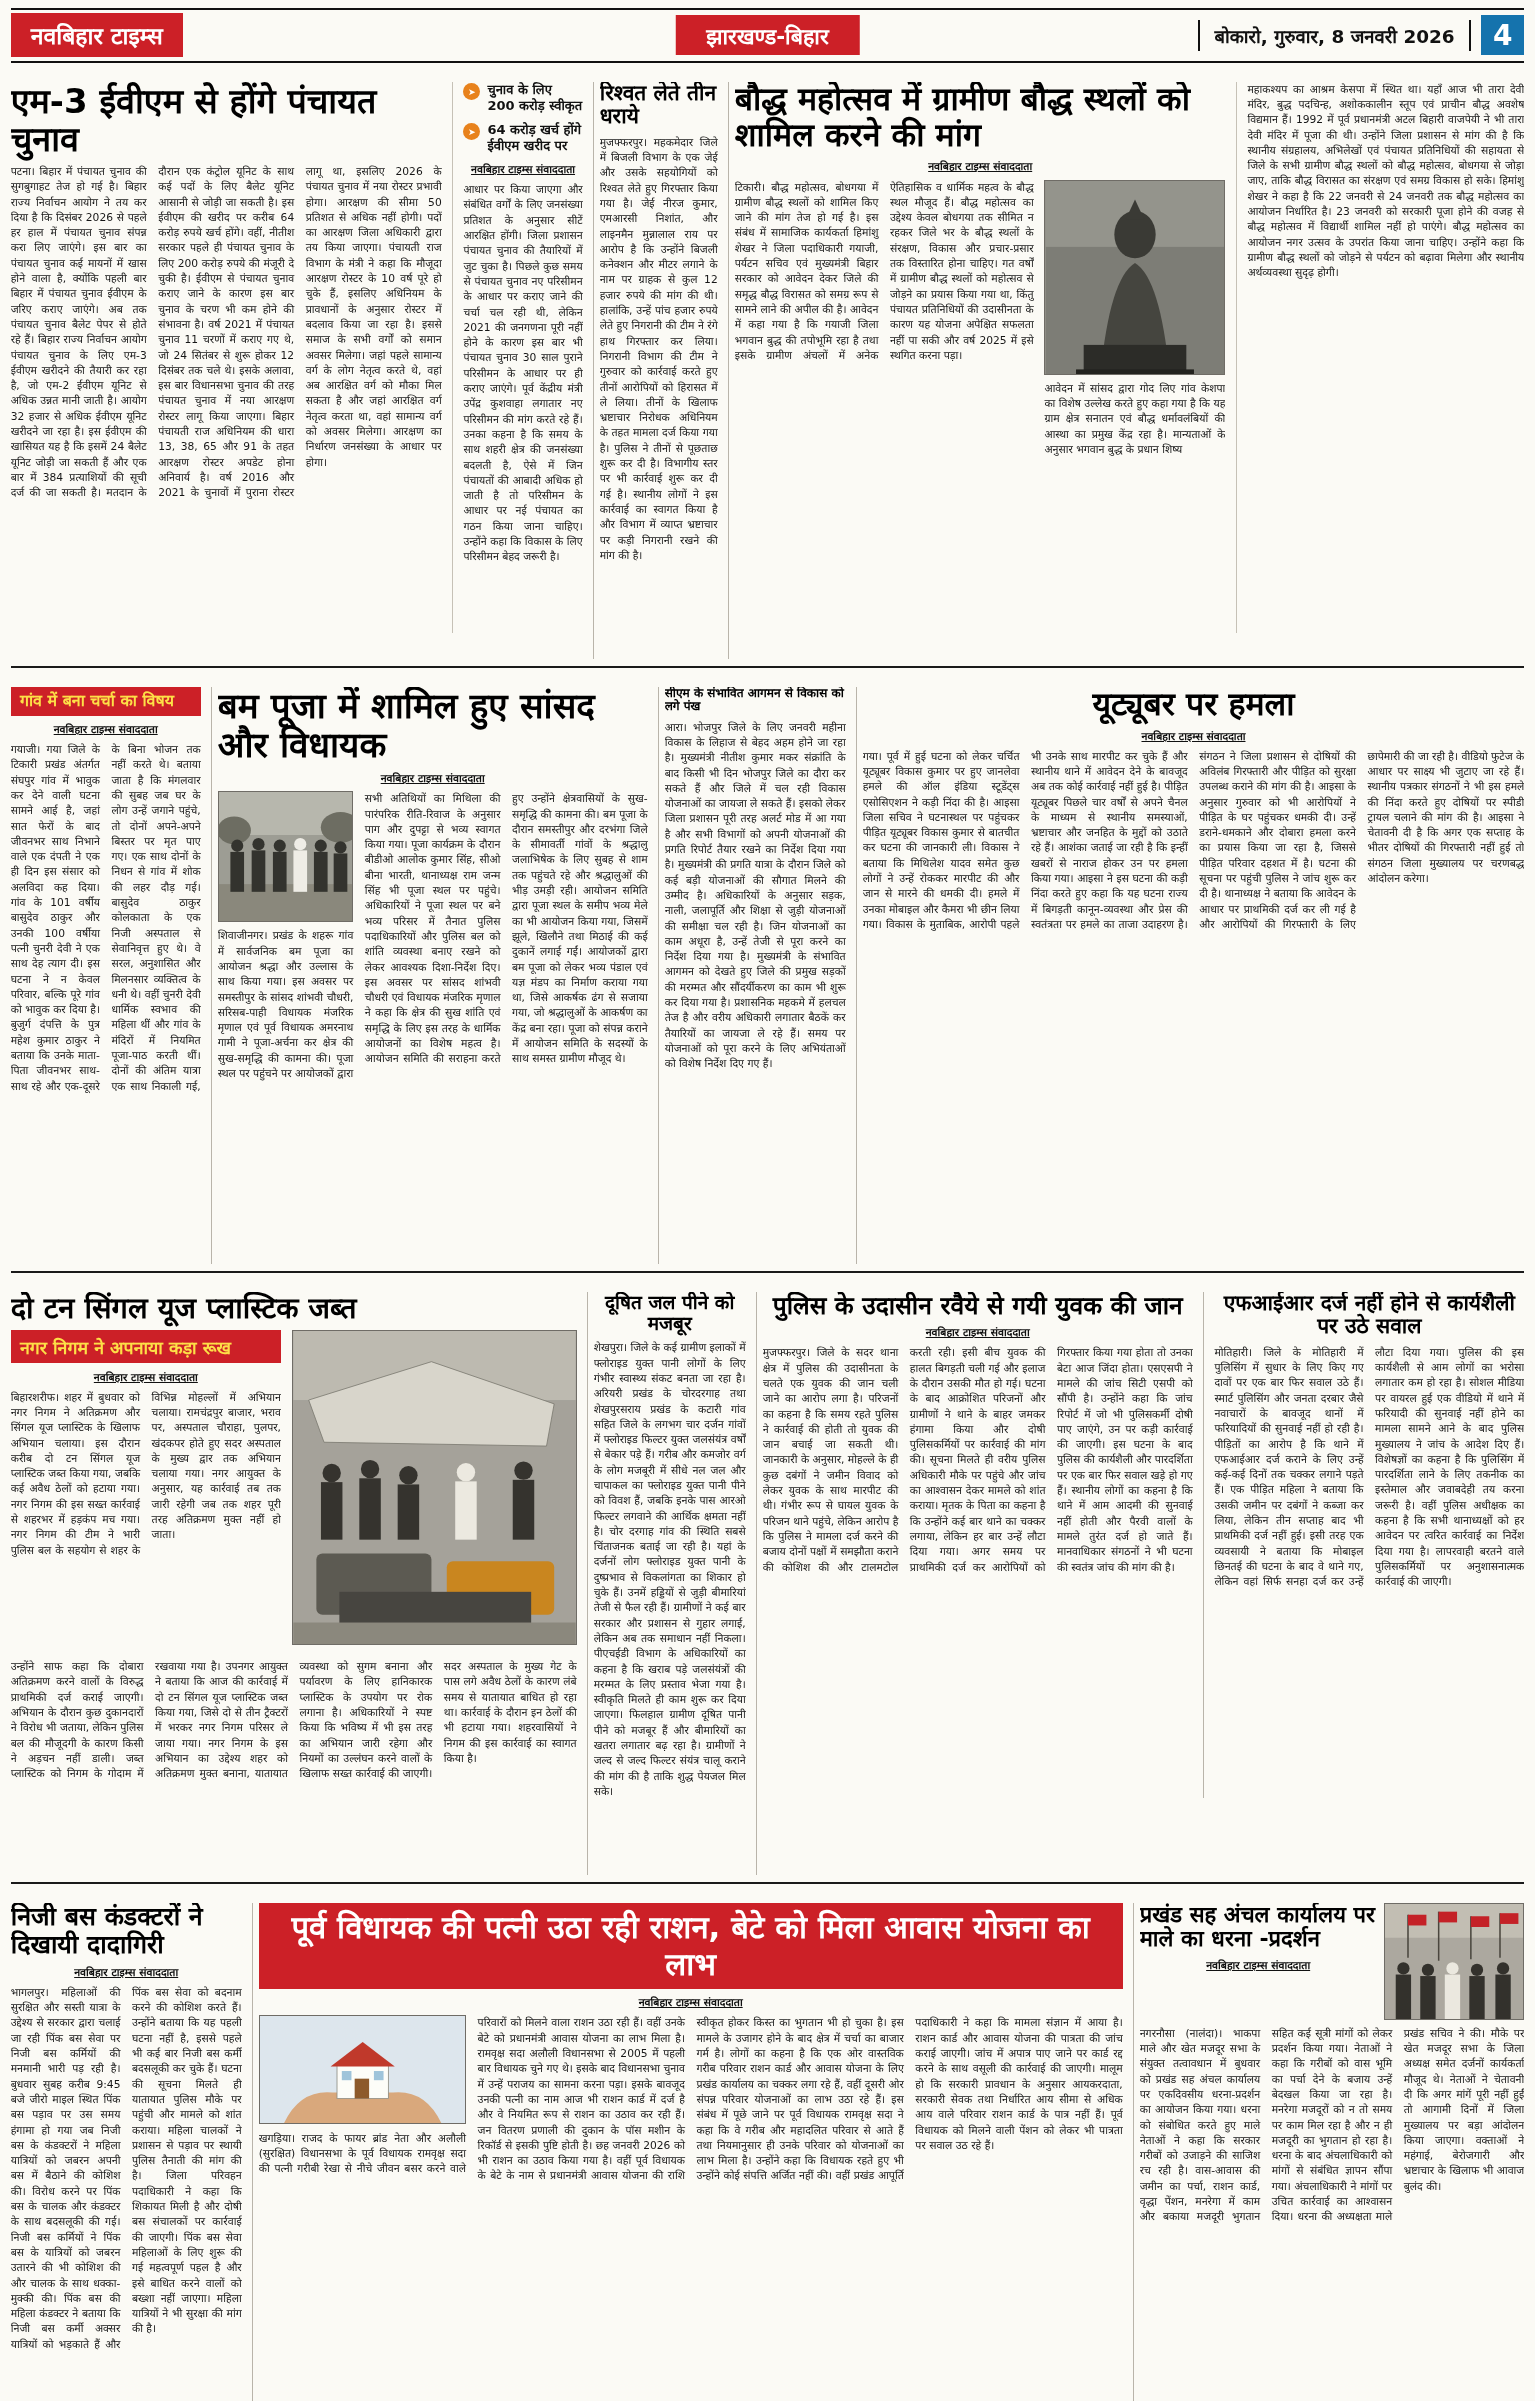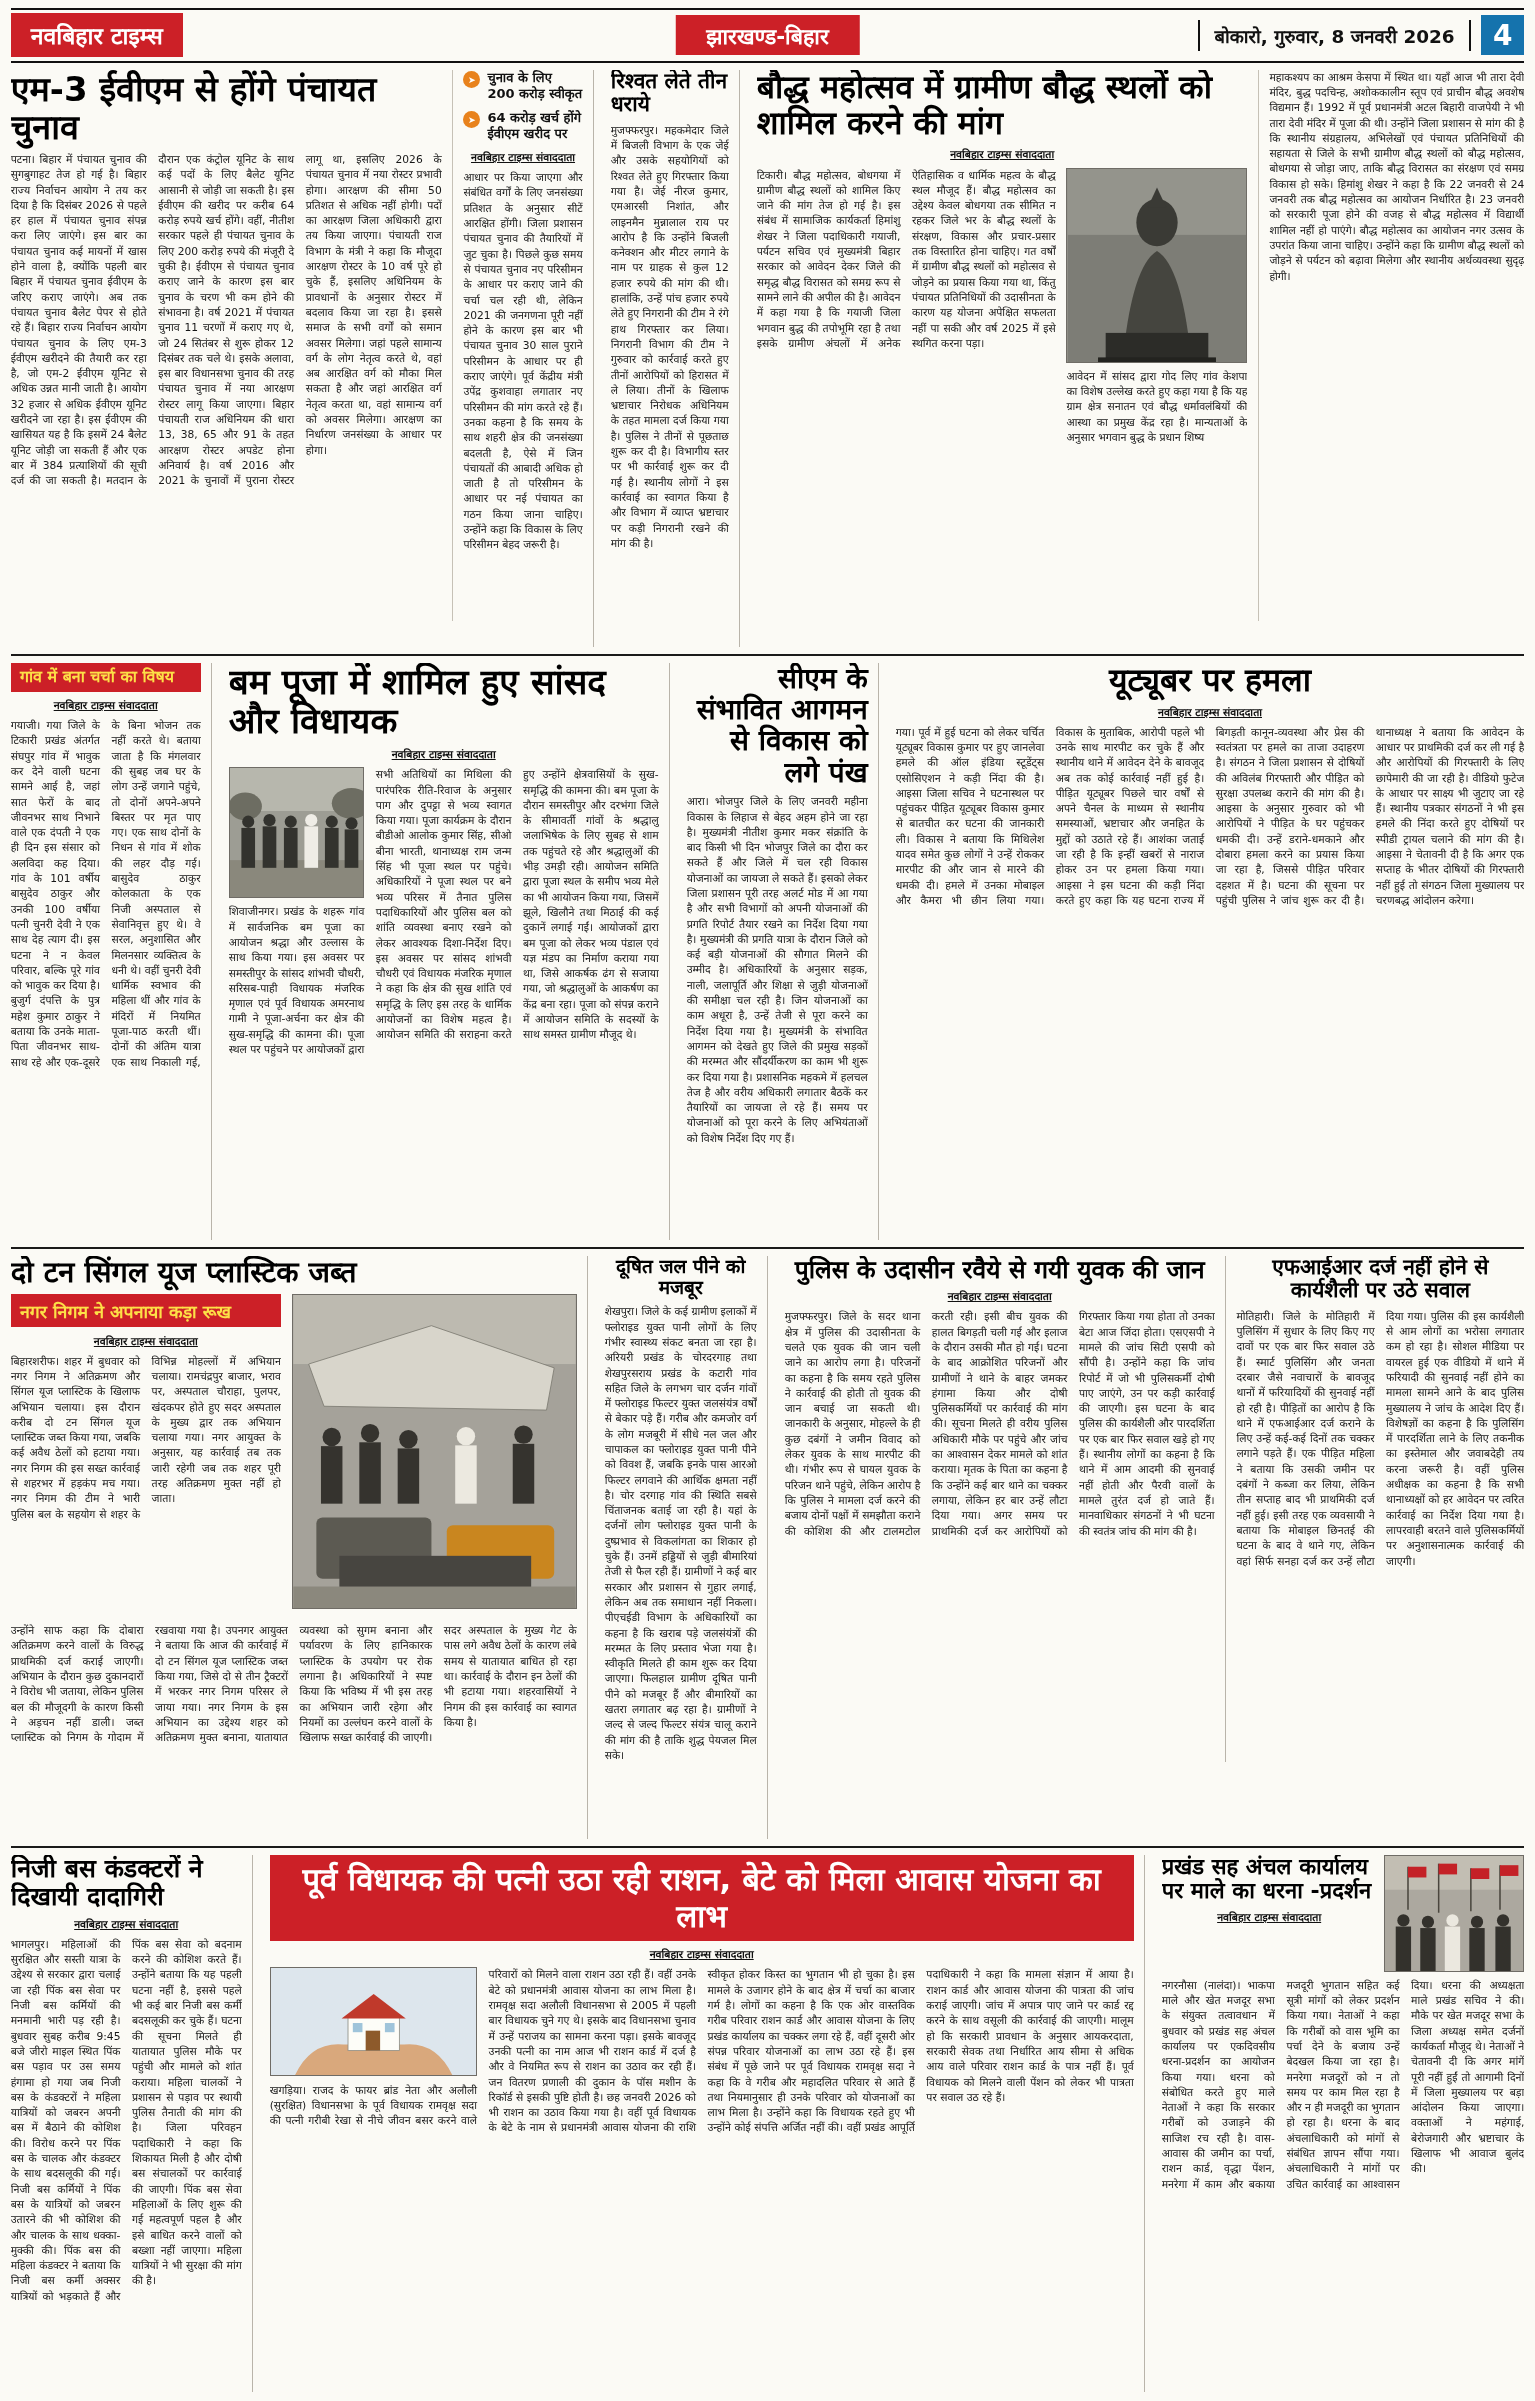--- a/index.html
+++ b/index.html
@@ -10,21 +10,21 @@
   .pg-header{height:51px;display:flex;align-items:center;position:relative;
              border-top:2.3px solid #111;border-bottom:2.3px solid #111;flex:0 0 auto;}
   .redbox{background:#cc2027;color:#fff;font-weight:800;}
   .mast{font-size:23px;padding:6.1px 20px;}
   .edition{position:absolute;left:50%;transform:translateX(-50%);font-size:21.5px;padding:5.4px 31px;}
   .datewrap{margin-left:auto;display:flex;align-items:center;gap:10.7px;}
   .dateline{font-size:18.4px;font-weight:700;border-left:2.3px solid #111;border-right:2.3px solid #111;padding:3.1px 14px;}
   .pagenum{background:#1573ad;color:#fff;font-size:28px;font-weight:800;width:43px;height:40px;
            display:flex;align-items:center;justify-content:center;}
   
-  .row{display:flex;gap:17px;border-bottom:2.3px solid #1a1a1a;padding:7px 0;flex:0 0 auto;overflow:hidden;}
+  .row{display:flex;gap:6px;border-bottom:2.3px solid #1a1a1a;padding:7px 0;flex:0 0 auto;overflow:hidden;margin-top:12px;}
   .row:last-of-type{border-bottom:none;}
   .art{overflow:hidden;box-sizing:border-box;border-right:0.8px solid #b9b4aa;padding-right:10px;}
   .row .art:last-child{border-right:none;padding-right:0;flex:1;}
   .h{font-weight:800;color:#000;line-height:1.12;margin:0 0 6.1px;}
   .byline{font-size:10.7px;font-weight:700;text-align:center;text-decoration:underline;margin:1.5px 0 6.1px;}
   .body{font-size:10.7px;line-height:1.43;text-align:justify;overflow:hidden;color:#161616;}
   .c2{column-count:2;column-gap:11.5px;}
   .c3{column-count:3;column-gap:11.5px;}
   .c4{column-count:4;column-gap:11.5px;}
   .photo{border:0.8px solid #6f6c66;background:#a9a69e;break-inside:avoid;margin-bottom:6.1px;overflow:hidden;}
@@ -156,21 +156,21 @@
             </g>
             <circle cx="107" cy="68" r="8" fill="#efede6"></circle>
               <rect x="98" y="76" width="18" height="54" fill="#efede6"></rect>
           </svg>
         </div>
         <div>शिवाजीनगर। प्रखंड के शहरू गांव में सार्वजनिक बम पूजा का आयोजन श्रद्धा और उल्लास के साथ किया गया। इस अवसर पर समस्तीपुर के सांसद शांभवी चौधरी, सरिसब-पाही विधायक मंजरिक मृणाल एवं पूर्व विधायक अमरनाथ गामी ने पूजा-अर्चना कर क्षेत्र की सुख-समृद्धि की कामना की। पूजा स्थल पर पहुंचने पर आयोजकों द्वारा सभी अतिथियों का मिथिला की पारंपरिक रीति-रिवाज के अनुसार पाग और दुपट्टा से भव्य स्वागत किया गया। पूजा कार्यक्रम के दौरान बीडीओ आलोक कुमार सिंह, सीओ बीना भारती, थानाध्यक्ष राम जन्म सिंह भी पूजा स्थल पर पहुंचे। अधिकारियों ने पूजा स्थल पर बने भव्य परिसर में तैनात पुलिस पदाधिकारियों और पुलिस बल को शांति व्यवस्था बनाए रखने को लेकर आवश्यक दिशा-निर्देश दिए। इस अवसर पर सांसद शांभवी चौधरी एवं विधायक मंजरिक मृणाल ने कहा कि क्षेत्र की सुख शांति एवं समृद्धि के लिए इस तरह के धार्मिक आयोजनों का विशेष महत्व है। आयोजन समिति की सराहना करते हुए उन्होंने क्षेत्रवासियों के सुख-समृद्धि की कामना की। बम पूजा के दौरान समस्तीपुर और दरभंगा जिले के सीमावर्ती गांवों के श्रद्धालु जलाभिषेक के लिए सुबह से शाम तक पहुंचते रहे और श्रद्धालुओं की भीड़ उमड़ी रही। आयोजन समिति द्वारा पूजा स्थल के समीप भव्य मेले का भी आयोजन किया गया, जिसमें झूले, खिलौने तथा मिठाई की कई दुकानें लगाई गईं। आयोजकों द्वारा बम पूजा को लेकर भव्य पंडाल एवं यज्ञ मंडप का निर्माण कराया गया था, जिसे आकर्षक ढंग से सजाया गया, जो श्रद्धालुओं के आकर्षण का केंद्र बना रहा। पूजा को संपन्न कराने में आयोजन समिति के सदस्यों के साथ समस्त ग्रामीण मौजूद थे।</div>
       </div>
     </article>
 
     <article class="art" style="width:192px;flex:0 0 auto">
-      <h2 class="h" style="font-size:28px;text-align:right">सीएम के संभावित आगमन से विकास को लगे पंख</h2>
+      <h2 class="h" style="font-size:12px;text-align:left">सीएम के संभावित आगमन से विकास को लगे पंख</h2>
       <div class="body" style="height:476px">आरा। भोजपुर जिले के लिए जनवरी महीना विकास के लिहाज से बेहद अहम होने जा रहा है। मुख्यमंत्री नीतीश कुमार मकर संक्रांति के बाद किसी भी दिन भोजपुर जिले का दौरा कर सकते हैं और जिले में चल रही विकास योजनाओं का जायजा ले सकते हैं। इसको लेकर जिला प्रशासन पूरी तरह अलर्ट मोड में आ गया है और सभी विभागों को अपनी योजनाओं की प्रगति रिपोर्ट तैयार रखने का निर्देश दिया गया है। मुख्यमंत्री की प्रगति यात्रा के दौरान जिले को कई बड़ी योजनाओं की सौगात मिलने की उम्मीद है। अधिकारियों के अनुसार सड़क, नाली, जलापूर्ति और शिक्षा से जुड़ी योजनाओं की समीक्षा चल रही है। जिन योजनाओं का काम अधूरा है, उन्हें तेजी से पूरा करने का निर्देश दिया गया है। मुख्यमंत्री के संभावित आगमन को देखते हुए जिले की प्रमुख सड़कों की मरम्मत और सौंदर्यीकरण का काम भी शुरू कर दिया गया है। प्रशासनिक महकमे में हलचल तेज है और वरीय अधिकारी लगातार बैठकें कर तैयारियों का जायजा ले रहे हैं। समय पर योजनाओं को पूरा करने के लिए अभियंताओं को विशेष निर्देश दिए गए हैं।</div>
     </article>
 
     <article class="art">
       <h1 class="h" style="font-size:32px;text-align:center">यूट्यूबर पर हमला</h1>
       <div class="byline">नवबिहार टाइम्स संवाददाता</div>
       <div class="body c4" style="height:482px">गया। पूर्व में हुई घटना को लेकर चर्चित यूट्यूबर विकास कुमार पर हुए जानलेवा हमले की ऑल इंडिया स्टूडेंट्स एसोसिएशन ने कड़ी निंदा की है। आइसा जिला सचिव ने घटनास्थल पर पहुंचकर पीड़ित यूट्यूबर विकास कुमार से बातचीत कर घटना की जानकारी ली। विकास ने बताया कि मिथिलेश यादव समेत कुछ लोगों ने उन्हें रोककर मारपीट की और जान से मारने की धमकी दी। हमले में उनका मोबाइल और कैमरा भी छीन लिया गया। विकास के मुताबिक, आरोपी पहले भी उनके साथ मारपीट कर चुके हैं और स्थानीय थाने में आवेदन देने के बावजूद अब तक कोई कार्रवाई नहीं हुई है। पीड़ित यूट्यूबर पिछले चार वर्षों से अपने चैनल के माध्यम से स्थानीय समस्याओं, भ्रष्टाचार और जनहित के मुद्दों को उठाते रहे हैं। आशंका जताई जा रही है कि इन्हीं खबरों से नाराज होकर उन पर हमला किया गया। आइसा ने इस घटना की कड़ी निंदा करते हुए कहा कि यह घटना राज्य में बिगड़ती कानून-व्यवस्था और प्रेस की स्वतंत्रता पर हमले का ताजा उदाहरण है। संगठन ने जिला प्रशासन से दोषियों की अविलंब गिरफ्तारी और पीड़ित को सुरक्षा उपलब्ध कराने की मांग की है। आइसा के अनुसार गुरुवार को भी आरोपियों ने पीड़ित के घर पहुंचकर धमकी दी। उन्हें डराने-धमकाने और दोबारा हमला करने का प्रयास किया जा रहा है, जिससे पीड़ित परिवार दहशत में है। घटना की सूचना पर पहुंची पुलिस ने जांच शुरू कर दी है। थानाध्यक्ष ने बताया कि आवेदन के आधार पर प्राथमिकी दर्ज कर ली गई है और आरोपियों की गिरफ्तारी के लिए छापेमारी की जा रही है। वीडियो फुटेज के आधार पर साक्ष्य भी जुटाए जा रहे हैं। स्थानीय पत्रकार संगठनों ने भी इस हमले की निंदा करते हुए दोषियों पर स्पीडी ट्रायल चलाने की मांग की है। आइसा ने चेतावनी दी है कि अगर एक सप्ताह के भीतर दोषियों की गिरफ्तारी नहीं हुई तो संगठन जिला मुख्यालय पर चरणबद्ध आंदोलन करेगा।</div>
     </article>
   </section>
 

